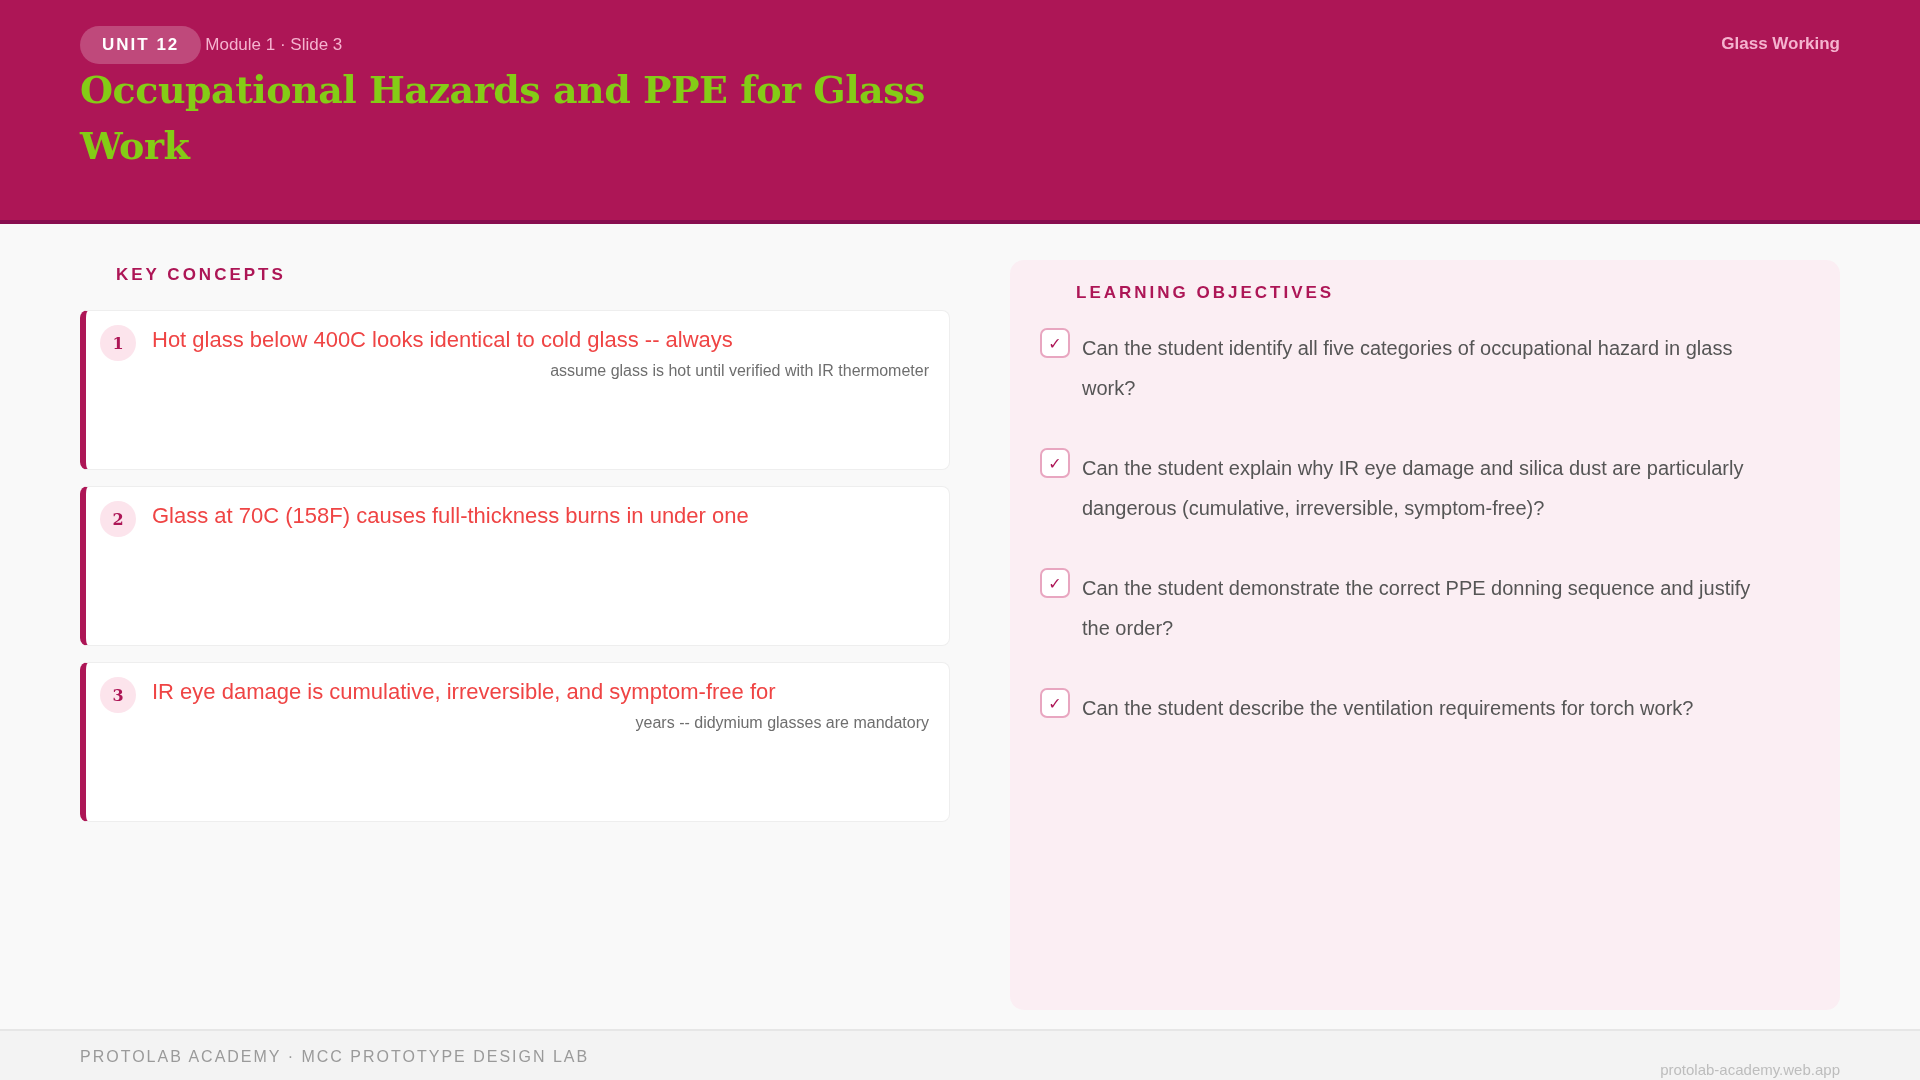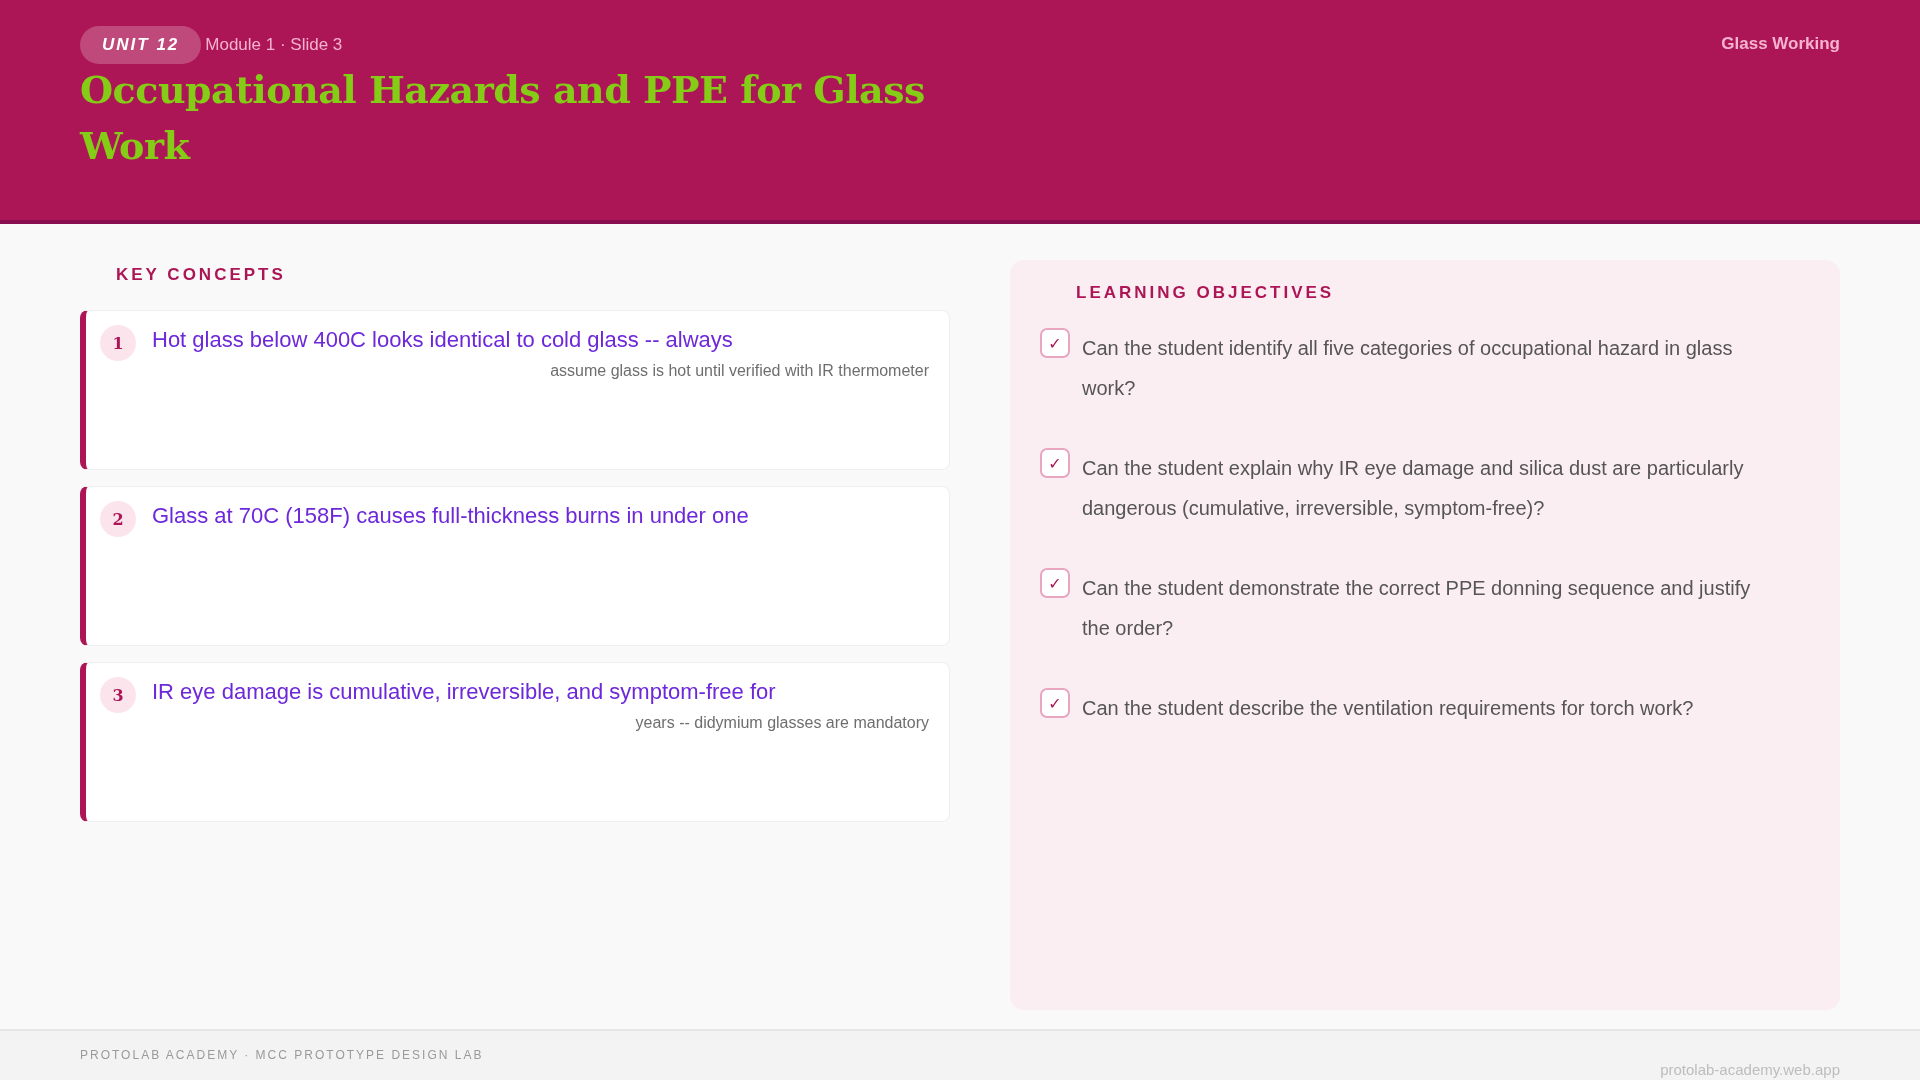--- a/index.html
+++ b/index.html
@@ -1,41 +1,41 @@
 <!DOCTYPE html>
 <html><head>
   <meta charset="utf-8">
   <style>
     * { box-sizing: border-box; margin: 0; padding: 0; }
     html, body { width: 1920px; height: 1080px; overflow: hidden; }
     body { background: #f9f9f9; font-family: "Liberation Sans", sans-serif; color: #333; position: relative; }
 
     .header { position: absolute; left: 0; top: 0; width: 1920px; height: 224px; background: #ad1656; border-bottom: 4px solid #880e4f; }
     .meta-row { position: absolute; left: 80px; top: 26px; display: flex; align-items: center; }
-    .unit-pill { background: rgba(255,255,255,0.22); color: #fff; font-weight: bold; font-size: 17px; letter-spacing: 2px; padding: 9px 22px; border-radius: 20px; font-style: italic; }
+    .unit-pill { background: rgba(255,255,255,0.22); color: #fff; font-weight: bold; font-size: 17px; letter-spacing: 2px; padding: 9px 22px; border-radius: 20px; }
     .module-label { color: #f5b3cf; font-size: 17px; margin-left: 4px; }
     .course-label { position: absolute; right: 80px; top: 34px; color: #f5b3cf; font-size: 17px; font-weight: bold; }
     .title { position: absolute; left: 80px; top: 62px; width: 900px; color: #84cc16; font-family: "DejaVu Serif", "Liberation Serif", serif; font-weight: bold; font-size: 38px; line-height: 56px; letter-spacing: -0.5px; }
 
     .section-label { color: #ad1656; font-weight: bold; font-size: 17px; letter-spacing: 3px; margin-left: 36px; }
     .kc-label { position: absolute; left: 80px; top: 265px; }
 
     .card { position: absolute; left: 80px; width: 870px; height: 160px; background: #fff; border: 1px solid #eeeeee; border-left: 6px solid #ad1656; border-radius: 8px; }
     .card-num { position: absolute; left: 14px; top: 14px; width: 36px; height: 36px; border-radius: 50%; background: #fce4ec; color: #ad1656; font-family: "DejaVu Serif", serif; font-weight: bold; font-size: 16px; display: flex; align-items: center; justify-content: center; }
-    .card-title { position: absolute; left: 66px; top: 14px; right: 20px; font-size: 22px; color: #6d28d9; line-height: 30px; }
+    .card-title { position: absolute; left: 66px; top: 14px; right: 20px; font-size: 22px; color: #ef4444; line-height: 30px; }
     .card-sub { position: absolute; left: 66px; top: 48px; right: 20px; font-size: 16px; color: #6e6e6e; line-height: 24px; text-align: right; }
 
     .lo-panel { position: absolute; left: 1010px; top: 260px; width: 830px; height: 750px; background: #fbeef3; border-radius: 14px; }
     .lo-label { position: absolute; left: 30px; top: 23px; }
     .lo-item { position: absolute; left: 30px; width: 760px; display: flex; align-items: flex-start; }
     .check { flex: 0 0 30px; width: 30px; height: 30px; border: 2px solid #e8a6c0; border-radius: 7px; background: #fff; color: #ad1656; font-size: 16px; display: flex; align-items: center; justify-content: center; margin-right: 12px; margin-top: 0px; }
     .lo-text { font-size: 20px; line-height: 40px; color: #555; width: 700px; }
 
     .footer { position: absolute; left: 0; top: 1029px; width: 1920px; height: 51px; background: #f3f3f3; border-top: 2px solid #e6e6e6; }
-    .footer-left { position: absolute; left: 80px; top: 17px; color: #9a9a9a; font-size: 12px; letter-spacing: 2px; }
+    .footer-left { position: absolute; left: 80px; top: 17px; color: #9a9a9a; font-size: 16px; letter-spacing: 2px; }
     .footer-right { position: absolute; right: 80px; top: 17px; color: #bdbdbd; font-size: 15px; margin-top: 13px; }
   </style>
 </head>
 <body>
 
 <header class="header">
   <div class="meta-row">
     <span class="unit-pill">UNIT 12</span>
     <span class="module-label">Module 1 · Slide 3</span>
   </div>

